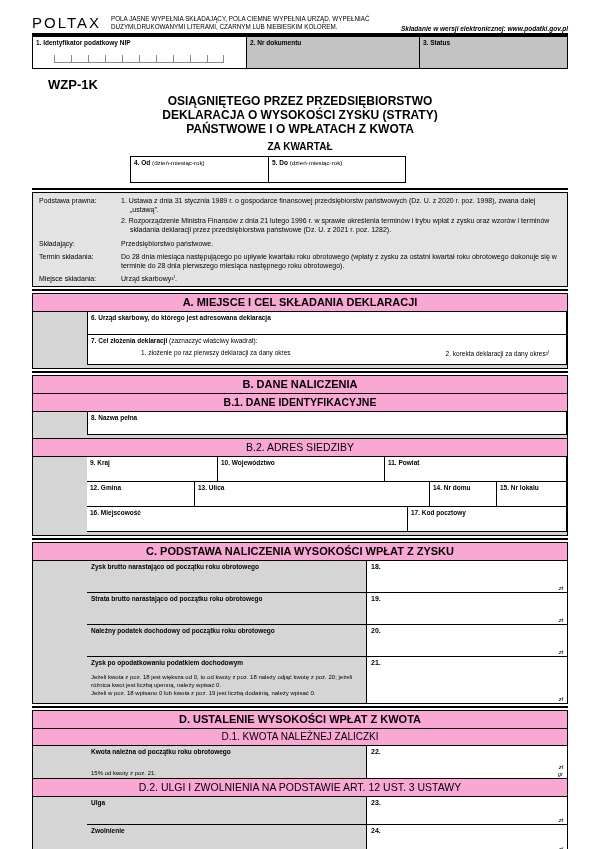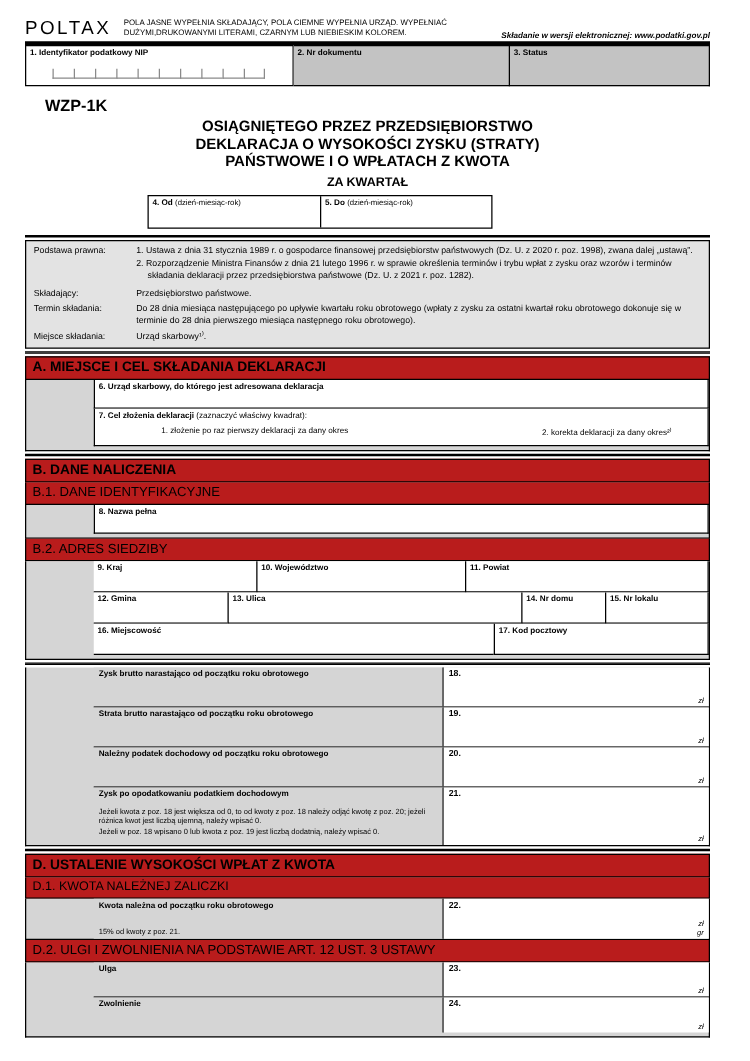--- a/index.html
+++ b/index.html
@@ -1,20 +1,20 @@
 <!DOCTYPE html>
 <html><head>
 <meta charset="utf-8">
 <style>
   * { margin:0; padding:0; box-sizing:border-box; }
   html,body { background:#888; }
   .page {
     width:600px; height:849px; margin:0 auto; background:#fff;
     font-family:"Liberation Sans", sans-serif; color:#000;
-    padding:14px 32px 0 20px; position:relative;
+    padding:14px 32px 0 32px; position:relative;
   }
   .b { font-weight:bold; }
 
   
   .top-row { display:flex; align-items:flex-end; gap:10px; }
   .brand { font-size:15px; letter-spacing:2px; padding-bottom:2px; }
   .instructions { font-size:6.3px; line-height:1.25; width:268px; padding-bottom:2px; }
   .efiling { font-size:6.5px; font-weight:bold; font-style:italic; margin-left:auto; padding-bottom:1px; white-space:nowrap; }
 
   .id-row { display:flex; border-top:3px solid #000; }
@@ -40,21 +40,21 @@
   
   .legal { border:1px solid #000; background:#e3e3e3; padding:4px 6px 3px 6px; font-size:7px; line-height:1.25; margin-top:2px; }
   .legal-row { display:flex; margin-bottom:4px; }
   .legal-row:last-child { margin-bottom:0; }
   .legal-label { width:82px; flex:none; }
   .legal-text { flex:1; }
   .legal-item { margin-bottom:2px; padding-left:9px; text-indent:-9px; }
 
   
   .sep { height:2px; border-top:1.5px solid #000; border-bottom:1px solid #000; margin:2px 0; }
-  .hdr { border:1px solid #000; background:#b91c1c; font-weight:bold; font-size:11px; padding:2px 5px 3px 5px; }
+  .hdr { border:1px solid #000; background:#f9a8d4; font-weight:bold; font-size:11px; padding:2px 5px 3px 5px;text-align:center; }
   .hdr-sub { font-size:10.5px; font-weight:normal; }
   .body { border:1px solid #000; border-top:none; background:#d5d5d5; padding:0 0 3px 54px; }
   .fieldbox { background:#fff; border:1px solid #000; border-top:none; font-size:6.5px; padding:2px 3px; }
   .flabel { font-weight:bold; font-size:6.5px; }
   .fhint { font-weight:normal; }
 
   .grid-row { display:flex; }
   .grid-row .cell { background:#fff; border-left:1px solid #000; border-bottom:1px solid #000; font-size:6.5px; font-weight:bold; padding:2px 3px; height:25px; }
   .grid-row .cell:first-child { border-left:none; }
 
@@ -165,21 +165,21 @@
       <div class="opt-line">
         <span class="opt1">1. złożenie po raz pierwszy deklaracji za dany okres</span>
         <span class="opt2">2. korekta deklaracji za dany okres²⁾</span>
       </div>
     </div>
   </div>
 
   <div class="sep"></div>
 
   <div class="hdr">B. DANE NALICZENIA</div>
-  <div class="hdr hdr-sub" style="border-top:none; font-weight:normal; font-size:10.5px;">B.1. DANE IDENTYFIKACYJNE</div>
+  <div class="hdr hdr-sub" style="border-top:none; font-weight:bold; font-size:10.5px;">B.1. DANE IDENTYFIKACYJNE</div>
   <div class="body">
     <div class="fieldbox" style="height:23px;">
       <span class="flabel">8. Nazwa pełna</span>
     </div>
   </div>
   <div class="hdr hdr-sub" style="border-top:none; font-weight:normal; font-size:10.5px;">B.2. ADRES SIEDZIBY</div>
   <div class="body">
     <div class="grid-row" style="border-top:none;">
       <div class="cell" style="width:130px;">9. Kraj</div>
       <div class="cell" style="width:167px;">10. Województwo</div>
@@ -192,20 +192,21 @@
       <div class="cell" style="flex:1; border-left:1px solid #000; border-right:1px solid #000;">15. Nr lokalu</div>
     </div>
     <div class="grid-row">
       <div class="cell" style="width:320px;">16. Miejscowość</div>
       <div class="cell" style="flex:1; border-left:1px solid #000; border-right:1px solid #000;">17. Kod pocztowy</div>
     </div>
   </div>
 
   <div class="sep"></div>
 
+  <div class="hdr">C. PODSTAWA NALICZENIA WYSOKOŚCI WPŁAT Z ZYSKU</div>
   <div class="body" style="padding-bottom:0;">
     <div class="amt-row" style="height:32px; border-top:none;">
       <div class="amt-label">Zysk brutto narastająco od początku roku obrotowego</div>
       <div class="amt-value">
         <span>18.</span>
         <span class="amt-unit">zł</span>
       </div>
     </div>
     <div class="amt-row" style="height:32px;">
       <div class="amt-label">Strata brutto narastająco od początku roku obrotowego</div>

